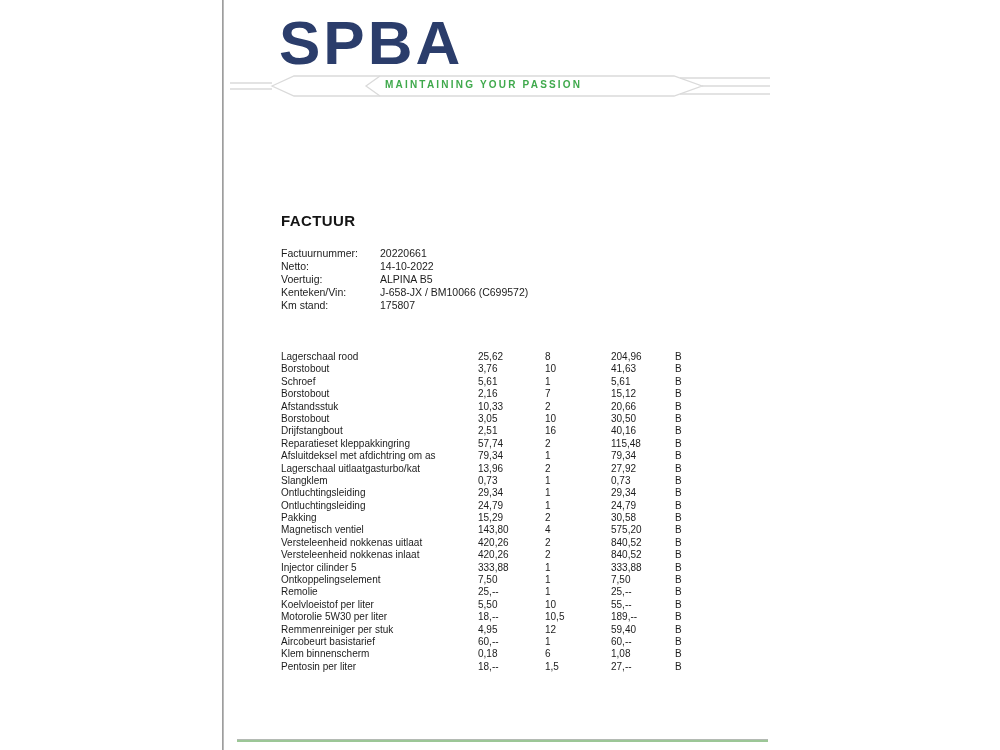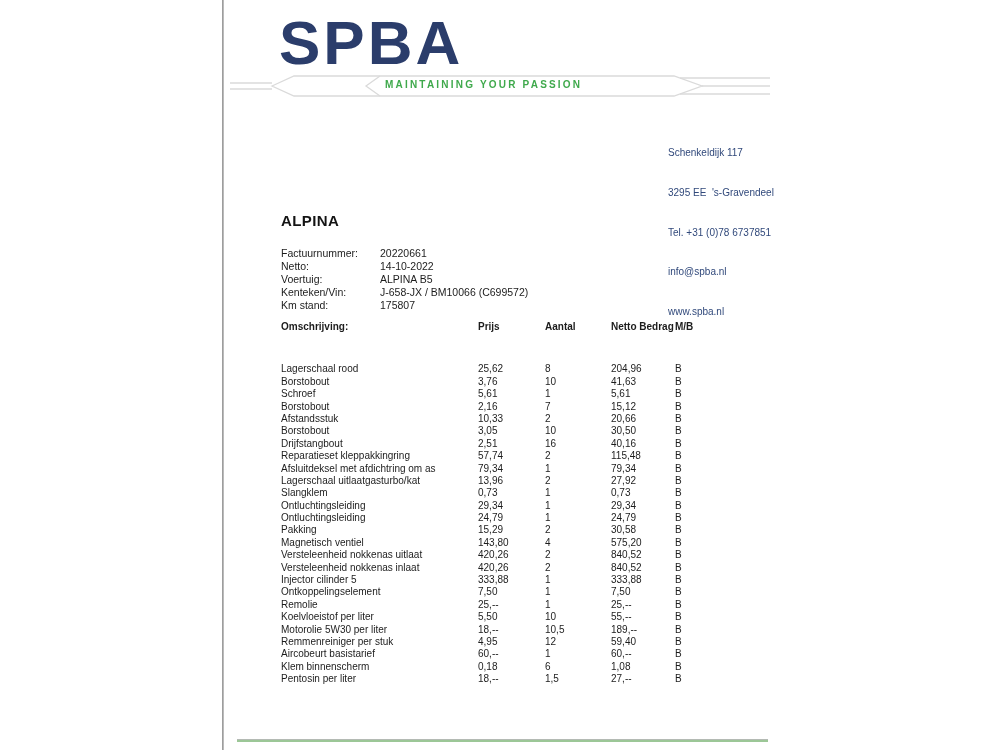--- a/index.html
+++ b/index.html
@@ -133,29 +133,22 @@
         <path d="M44,17 L66,7 H446 L474,17 L446,27 H66 Z"></path>
         <path d="M152,7 L138,17 L152,27"></path>
         <path d="M452,9 H542"></path>
         <path d="M474,17 H542"></path>
         <path d="M452,25 H542"></path>
       </g>
     </svg>
   </div>
   <div class="tagline">MAINTAINING YOUR PASSION</div>
 
-  <div class="contact">
-    <div>Schenkeldijk 117</div>
-    <div>3295 EE  's-Gravendeel</div>
-    <div>Tel. +31 (0)78 6737851</div>
-    <div>info@spba.nl</div>
-    <div>www.spba.nl</div>
-  </div>
-
-  <div class="doc-title">ALPINA</div>
+
+  <div class="doc-title">FACTUUR</div>
 
   <div class="meta">
     <div class="meta-row">
       <span class="m-label">Factuurnummer:</span>
       <span class="m-value">20220661</span>
     </div>
     <div class="meta-row">
       <span class="m-label">Netto:</span>
       <span class="m-value">14-10-2022</span>
     </div>
@@ -167,27 +160,20 @@
       <span class="m-label">Kenteken/Vin:</span>
       <span class="m-value">J-658-JX / BM10066 (C699572)</span>
     </div>
     <div class="meta-row">
       <span class="m-label">Km stand:</span>
       <span class="m-value">175807</span>
     </div>
   </div>
 
   <div class="table">
-    <div class="t-row t-head">
-      <span class="c-desc">Omschrijving:</span>
-      <span class="c-price">Prijs</span>
-      <span class="c-qty">Aantal</span>
-      <span class="c-net">Netto Bedrag</span>
-      <span class="c-mb">M/B</span>
-    </div>
     <div id="table-rows">
     <div class="t-row">
       <span class="c-desc">Lagerschaal rood</span>
       <span class="c-price">25,62</span>
       <span class="c-qty">8</span>
       <span class="c-net">204,96</span>
       <span class="c-mb">B</span>
     </div>
 
     <div class="t-row">

